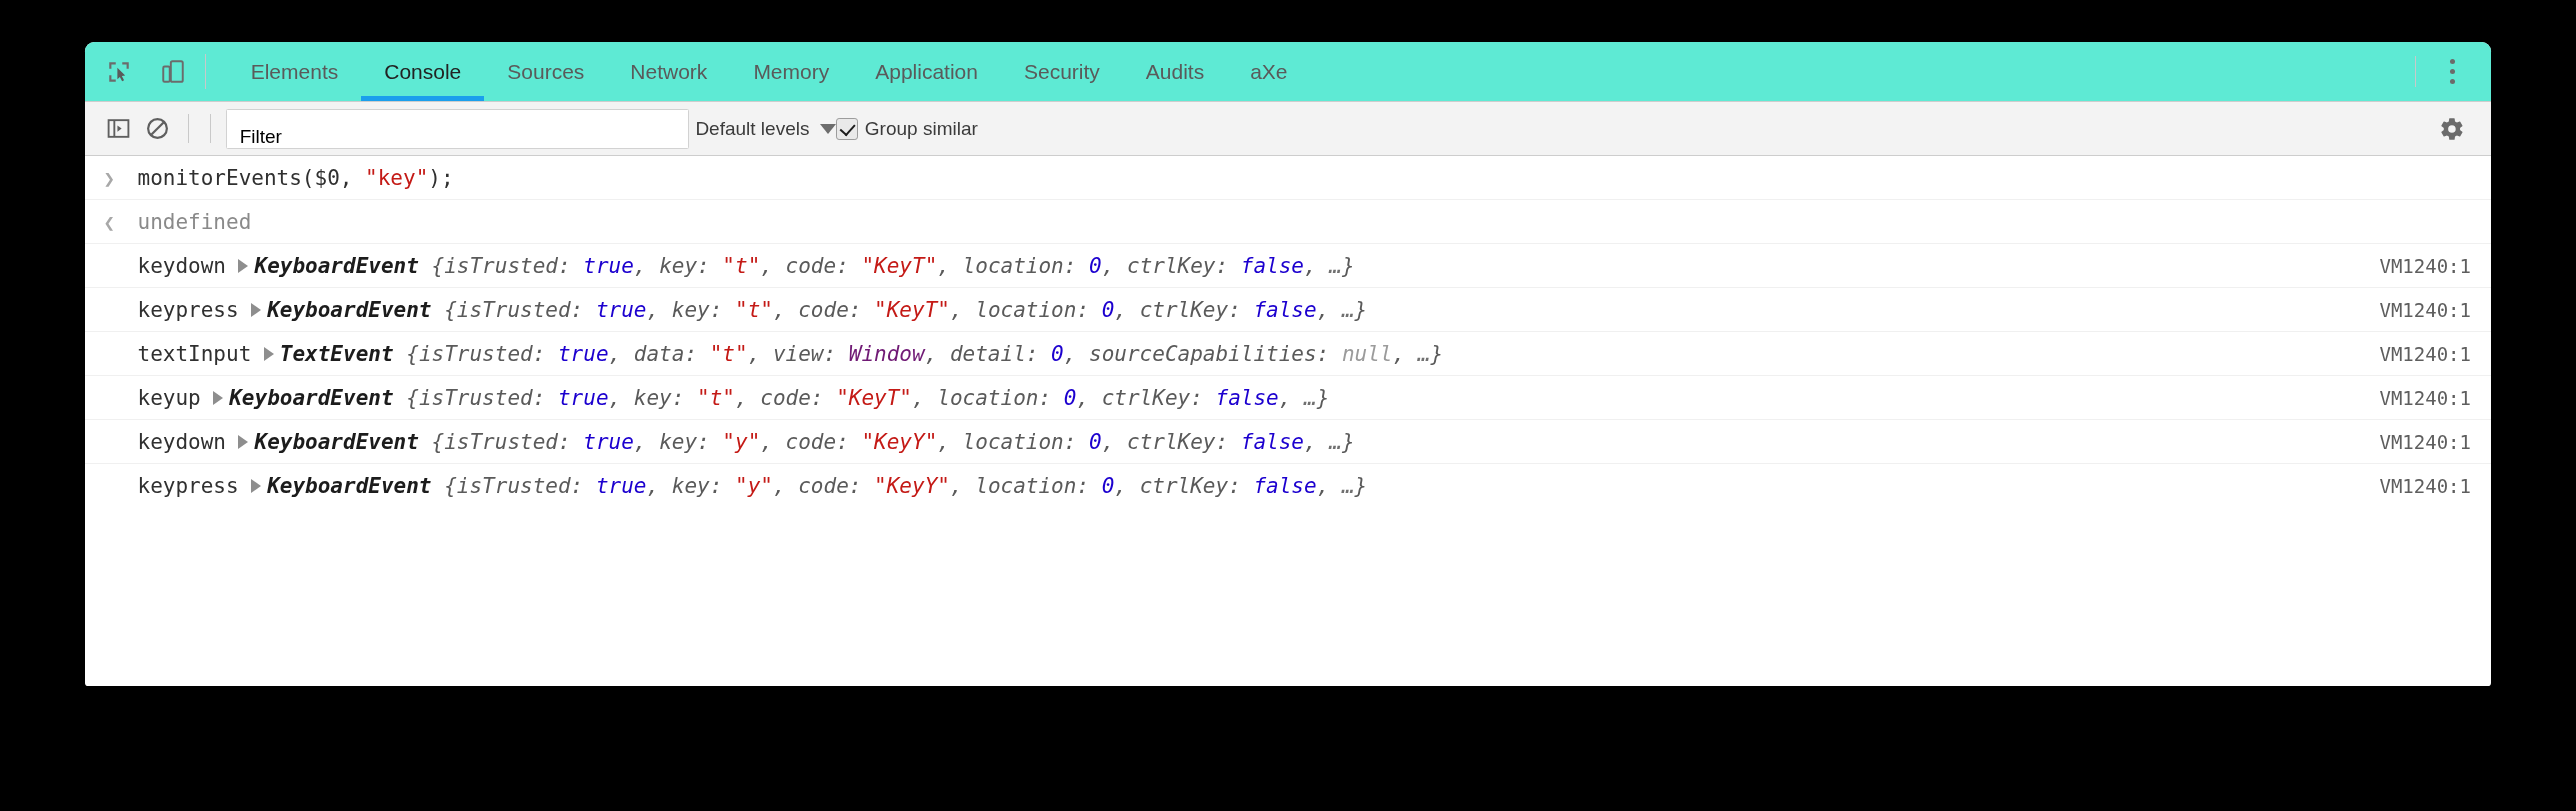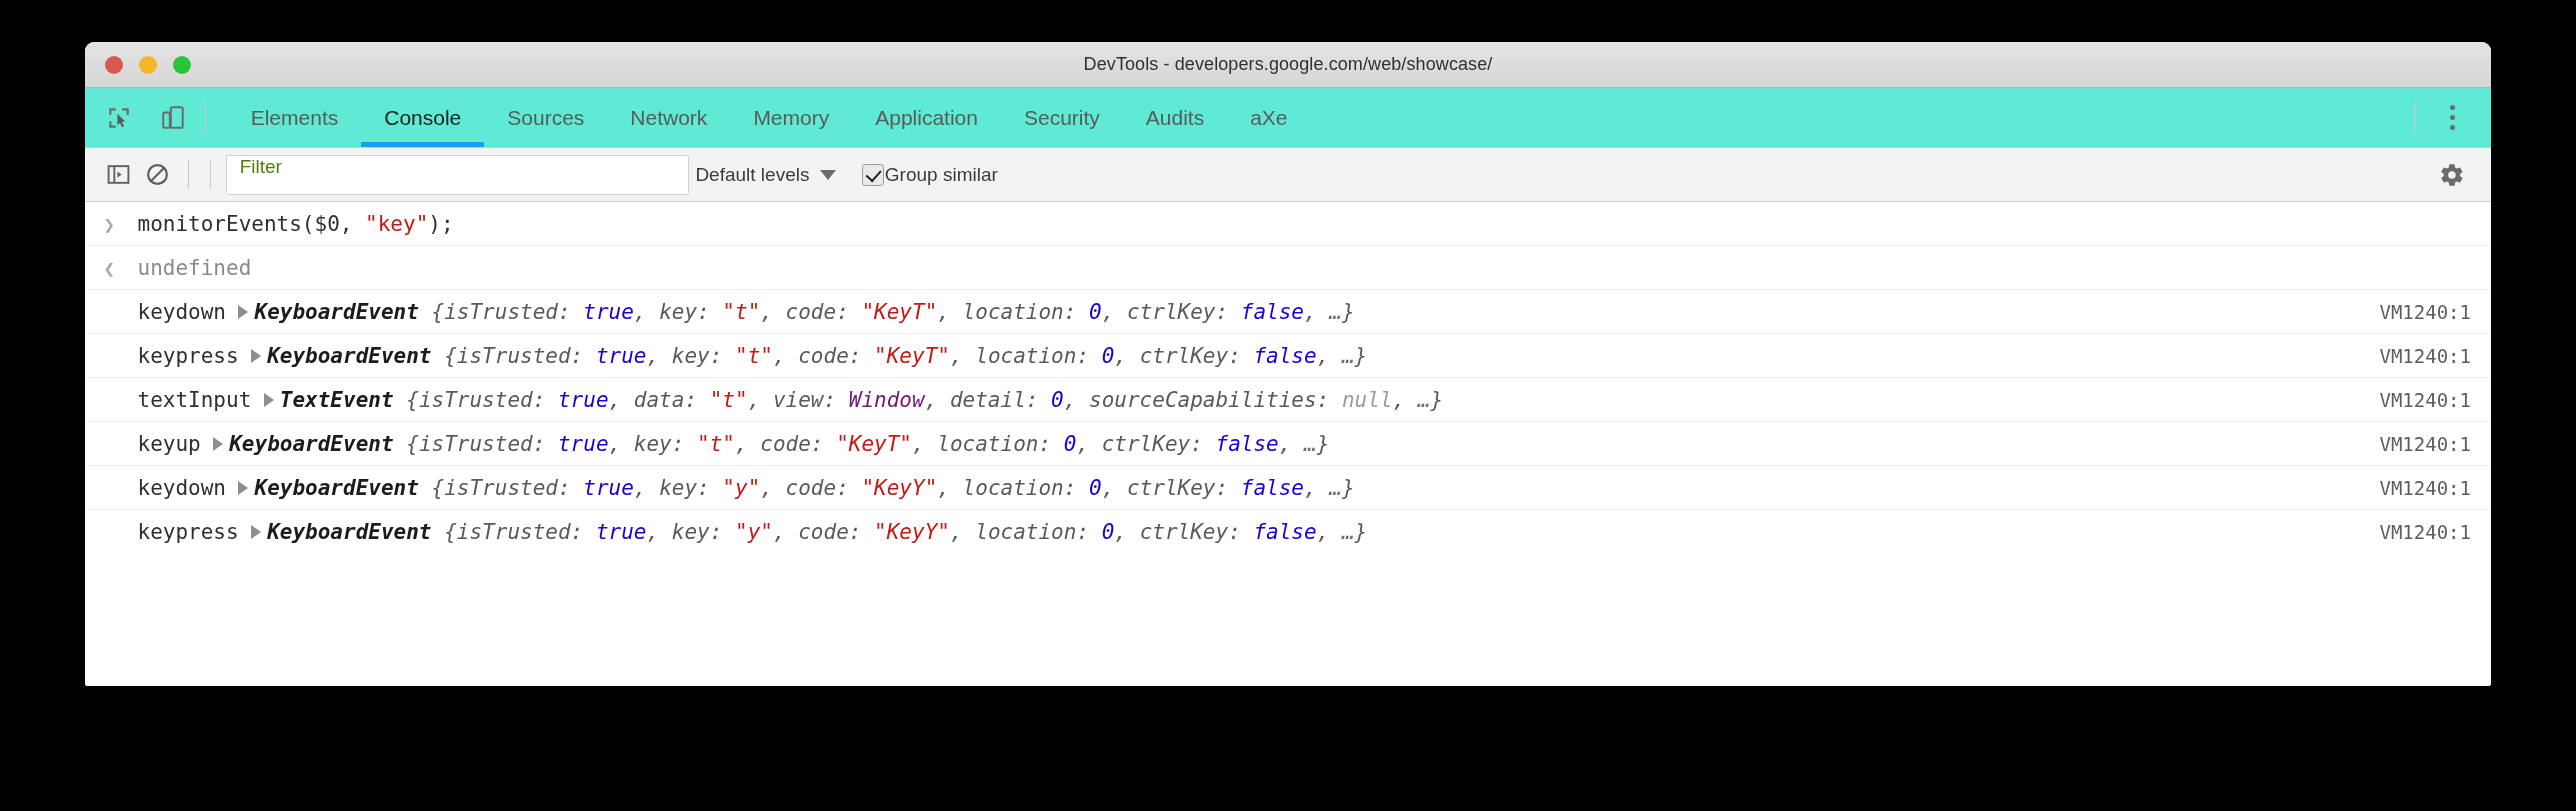--- a/index.html
+++ b/index.html
@@ -156,39 +156,38 @@
     border-right: 8.5px solid transparent;
     border-top: 10px solid #6d6d6d;
   }
   .filter-input {
     width: 463px;
     height: 40px;
     background: #ffffff;
     border: 0.8px solid #d2d2d2;
     border-radius: 1.5px;
     display: flex;
-    align-items: flex-start;
+    align-items: flex-end;
     padding: 0 12.3px;
     font-size: 19px;
-    color: #4d7c0f;
+    color: #000000;
     margin-left: 4.6px;
   }
   .levels {
     display: flex;
     align-items: center;
     gap: 10.8px;
     margin-left: 6px;
     font-size: 19px;
     color: #3b3b3b;
   }
   .group-similar {
     display: flex;
     align-items: flex-end;
-    gap: 1px;
-    margin-left: 26px;
+    gap: 7px;
     font-size: 19px;
     color: #3b3b3b;
   }
   .checkbox {
     width: 21.6px; height: 21.6px;
     border: 0.8px solid #9c9c9c;
     border-radius: 3.1px;
     background: #e9e9e9;
     position: relative;
   }
@@ -289,28 +288,20 @@
     padding-left: 23px;
   }
 
   svg { display: block; }
 </style>
 </head>
 <body>
 
 <div class="devtools-window">
 
-  <div class="titlebar">
-    <div class="traffic-lights">
-      <div class="tl-dot tl-close"></div>
-      <div class="tl-dot tl-min"></div>
-      <div class="tl-dot tl-max"></div>
-    </div>
-    <div class="window-title">DevTools - developers.google.com/web/showcase/</div>
-  </div>
 
   <div class="tabbar">
     <div class="tabbar-tools">
       <div class="tool-btn">
         <svg width="26" height="26" viewBox="0 0 24 24">
           <path d="M3 3h6v2H5v4H3V3z" fill="#6b6b6b"></path>
           <path d="M3 15v6h6v-2H5v-4H3z" fill="#6b6b6b"></path>
           <path d="M21 3h-6v2h4v4h2V3z" fill="#6b6b6b"></path>
           <path d="M10.5 8l7.2 7.2-3.1.5 2.1 4-1.8.9-2.1-4-2.3 2.1V8z" fill="#5a5a5a"></path>
         </svg>

